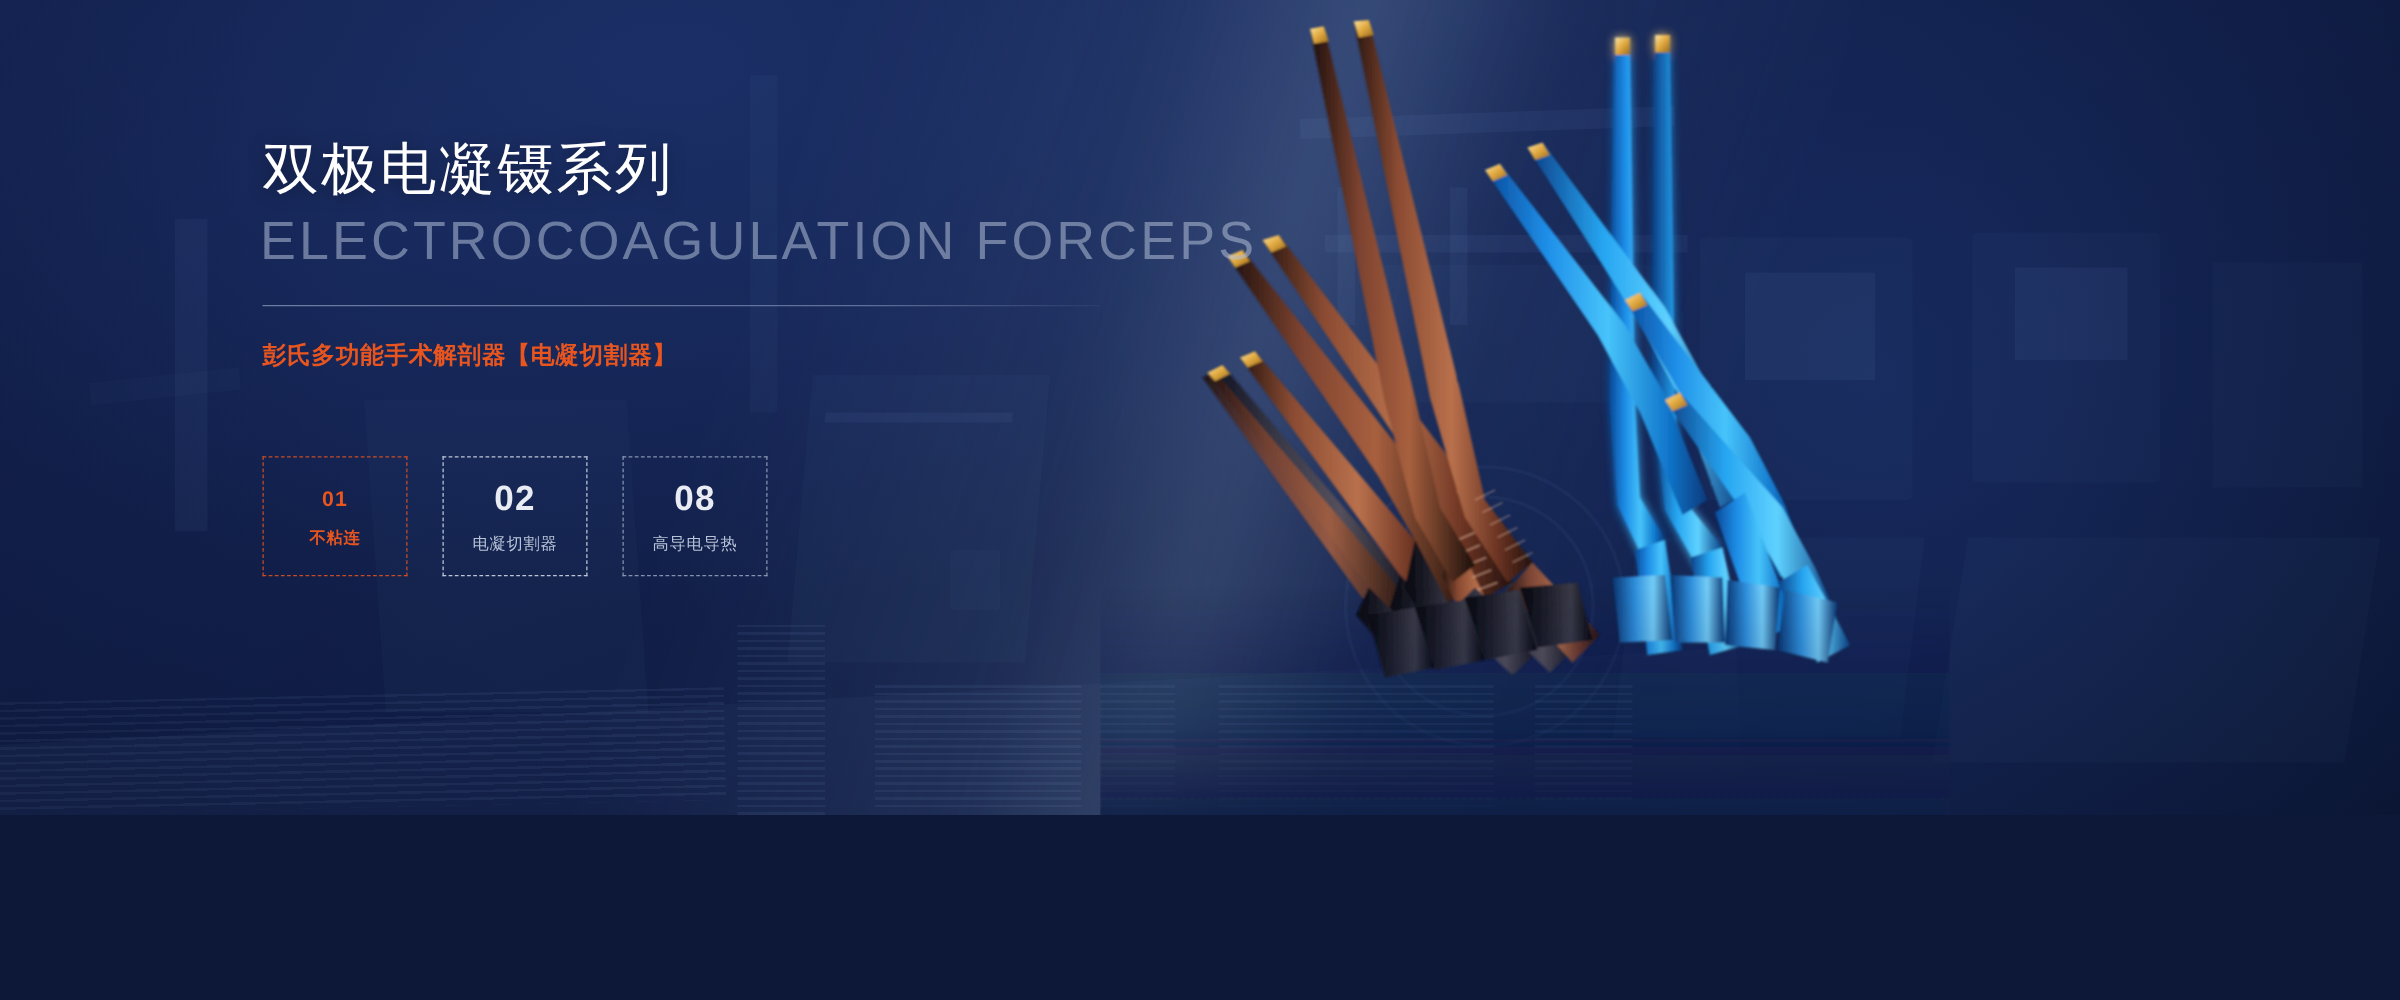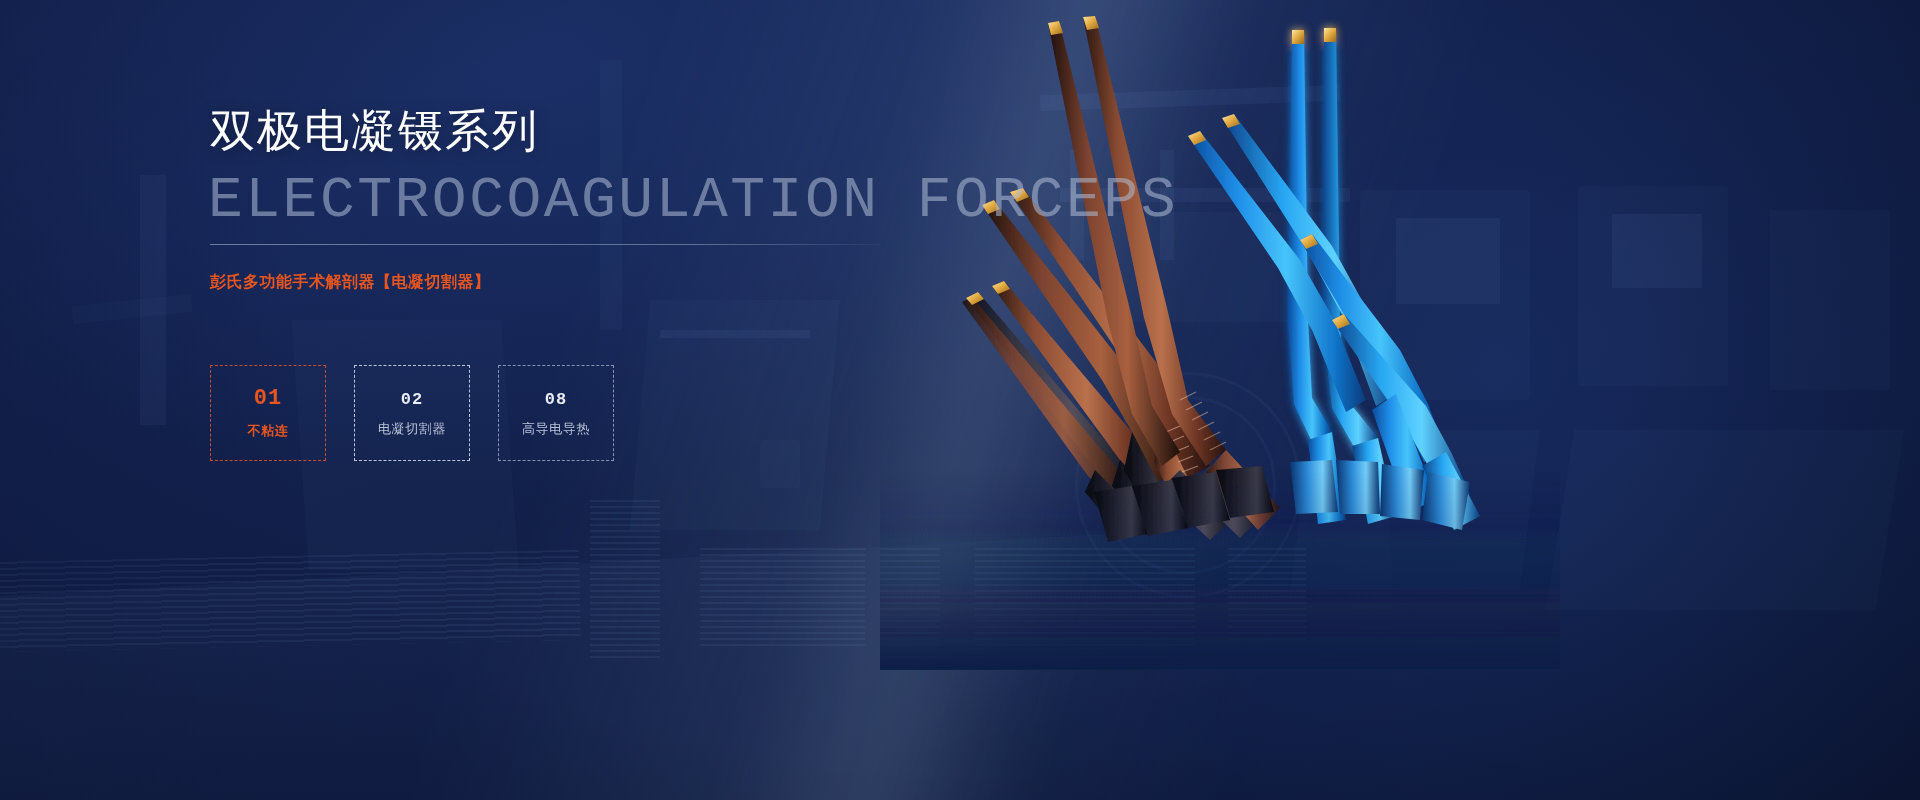--- a/index.html
+++ b/index.html
@@ -1,26 +1,25 @@
 <!DOCTYPE html>
 <html lang="zh"><head>
 <meta charset="utf-8">
 <style>
   html,body{margin:0;padding:0;background:#0d1838;}
   body{font-family:"Liberation Sans","DejaVu Sans",sans-serif;}
 
   #banner{
     position:relative;
-    width:1920px;height:800px;
+    width:1920px;height:652px;
     overflow:hidden;
     background:
       radial-gradient(1200px 700px at 28% 8%, #1b2f66 0%, rgba(27,47,102,0) 62%),
       radial-gradient(900px 900px at 78% 46%, #16295c 0%, rgba(22,41,92,0) 70%),
       linear-gradient(160deg,#16265a 0%,#12204c 38%,#0e1a40 72%,#0c1736 100%);
-    font-family: Liberation Mono, monospace;
   }
 
   
   .bg-layer{position:absolute;inset:0;pointer-events:none;}
 
   .ghost{position:absolute;background:rgba(120,160,215,0.045);}
   .ghost.l2{background:rgba(130,170,220,0.065);}
   .ghost.l3{background:rgba(140,180,225,0.030);}
 
   .blinds{
@@ -82,68 +81,68 @@
   .cn-title{
     position:absolute;top:112px;left:0;
     font-size:45px;line-height:1;
     color:#ffffff;letter-spacing:2px;
     font-weight:400;
     text-shadow:0 2px 14px rgba(0,0,0,0.35);
     white-space:nowrap;
   }
   .en-title{
     position:absolute;top:172px;left:-2px;
-    font-size:58px;line-height:1;
+    font-size:43px;line-height:1;
     color:rgba(176,190,214,0.55);
     letter-spacing:2.5px;
     font-weight:300;
     white-space:nowrap;
   }
   .divider{
     position:absolute;top:244px;left:0;
     width:670px;height:1px;
     background:linear-gradient(90deg,
        rgba(178,196,224,0.55) 0%,
        rgba(178,196,224,0.45) 72%,
        rgba(178,196,224,0.05) 100%);
   }
   .orange-line{
     position:absolute;top:275px;left:0;
-    font-size:16px;line-height:1;
+    font-size:19px;line-height:1;
     color:#e8551f;font-weight:700;
     letter-spacing:0.5px;
     white-space:nowrap;
   }
 
   
   .features{
     position:absolute;top:365px;left:0;
     display:flex;
   }
   .feature{
     width:116px;height:96px;
     margin-right:28px;
     display:flex;flex-direction:column;
     align-items:center;justify-content:center;
     border:1px dashed rgba(205,216,236,0.62);
     box-sizing:border-box;
   }
   .feature .num{
-    font-size:17px;font-weight:700;line-height:1;
+    font-size:28px;font-weight:700;line-height:1;
     color:#e9ecf3;letter-spacing:1px;
     margin-bottom:15px;
   }
   .feature .lbl{
     font-size:13px;line-height:1;
     color:#b8c3d8;letter-spacing:0.6px;
     white-space:nowrap;
     text-align:center;
   }
   .feature.accent{border-color:rgba(232,85,31,0.85);}
-  .feature.accent .num{color:#e8551f;font-size:22px;}
+  .feature.accent .num{color:#e8551f;font-size:17px;}
   .feature.accent .lbl{color:#e8551f;font-weight:700;}
   .feature.solidish{border-color:rgba(232,238,250,0.80);}
 
   
   #forceps{
     position:absolute;
     left:880px;top:0;width:680px;height:800px;
     pointer-events:none;
   }
   #forceps svg{display:block;}

